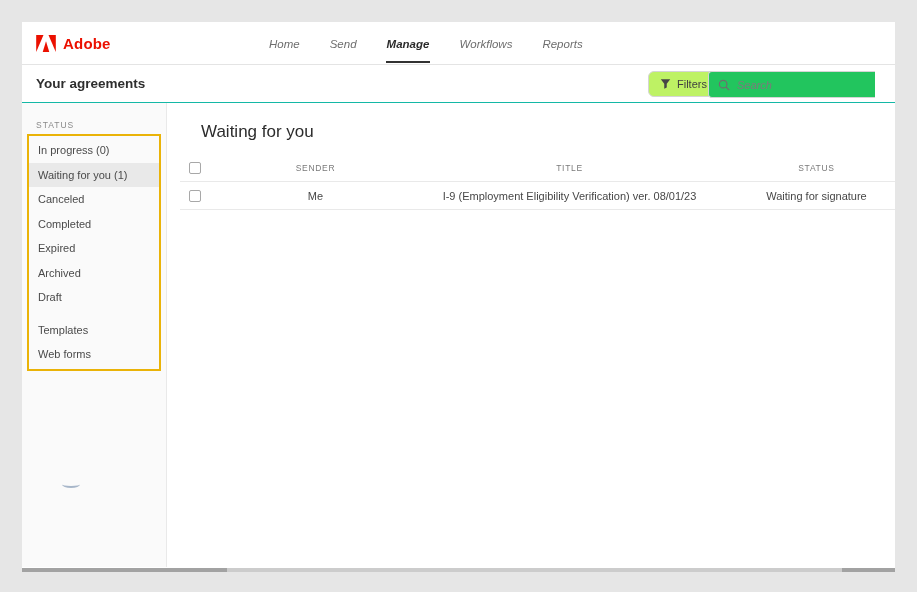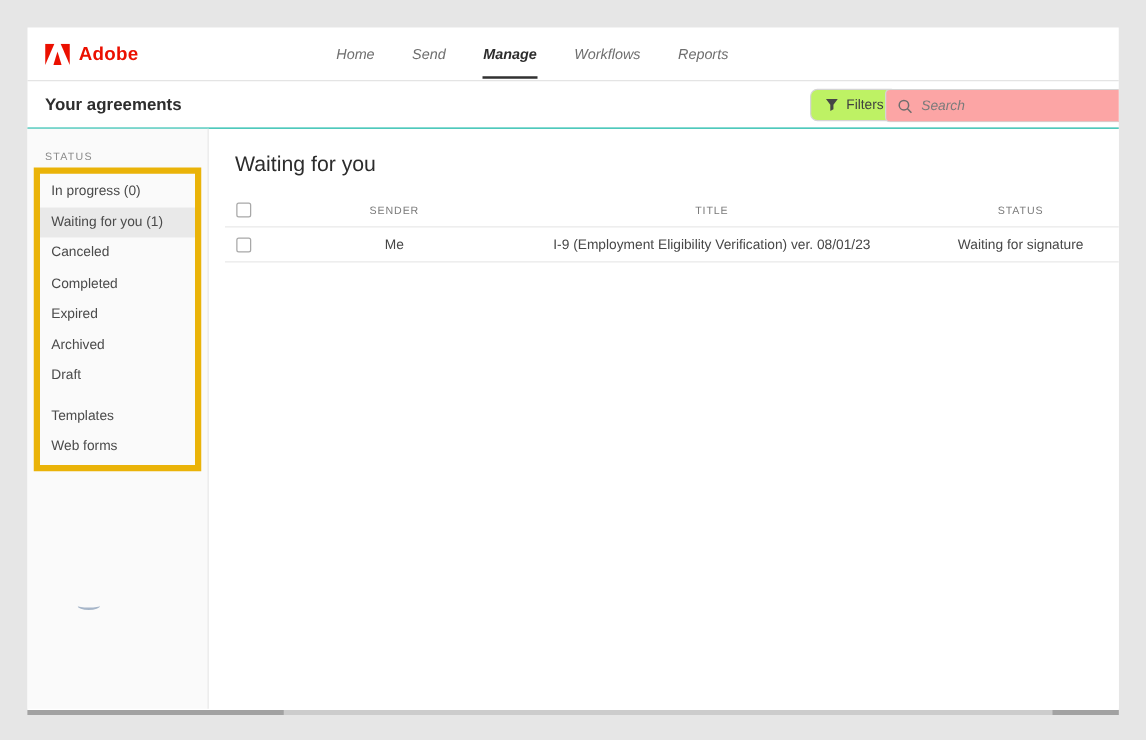--- a/index.html
+++ b/index.html
@@ -39,56 +39,56 @@
   }
   .page-title { font-size:13.5px; font-weight:700; color:#2e2e2e; padding-left:14px; }
   .filters-btn {
     position:absolute; left:626px; top:6px; height:26px;
     border:1px solid #d5d5d5; border-radius:6px; background:#bef264;
     display:flex; align-items:center; gap:6px; padding:0 11px;
     font-size:11px; color:#404040; cursor:pointer;
     font-family:inherit;
   }
   .searchbox {
-    position:absolute; left:686px; top:6px; height:27px; width:187px;
+    position:absolute; left:686px; top:6px; height:27px; width:167px;
     border:1px solid #d5d5d5; border-right:none; border-radius:4px 0 0 4px;
-    display:flex; align-items:center; gap:7px; padding-left:9px; background:#fca5a5;
+    display:flex; align-items:center; gap:7px; padding-left:9px; background:#22c55e;
   }
   .searchbox input {
     border:none; outline:none; background:transparent;
     font-family:inherit; font-size:11px; font-style:italic; color:#4b4b4b; width:130px;
   }
   .searchbox input::placeholder { color:#7b7b7b; font-style:italic; }
 
   
   .content { display:flex; height:464px; }
   .sidebar {
     width:145px; background:#fafafa; border-right:1px solid #e9e9e9; position:relative;
   }
   .status-label {
     margin:17px 0 0 14px; font-size:8.5px; letter-spacing:1px; color:#8a8a8a;
   }
   .orange-box {
     position:absolute; left:5px; top:31px; width:134px;
-    border:5px solid #eab308; padding:2px 0;
+    border:2px solid #eab308; padding:2px 0;
   }
   .side-item {
     height:24.5px; line-height:24.5px; padding-left:9px;
     font-size:11px; color:#4a4a4a; cursor:pointer; white-space:nowrap;
   }
   .side-item.selected { background:#e9e9e9; }
   .side-gap { height:8px; }
   .faint-mark {
     position:absolute; left:40px; top:378px; width:18px; height:7px;
     border-bottom:2px solid #57759a; border-radius:50%;
     opacity:.5; filter:blur(.6px);
   }
 
   .main { flex:1; background:#fff; }
-  .section-heading { margin:19px 0 0 21px; font-size:17px; font-weight:400; color:#2c2c2c; }
+  .section-heading { margin:19px 0 0 34px; font-size:17px; font-weight:400; color:#2c2c2c; }
 
   .table { margin:13px 0 0 13px; width:715px;text-align:center; }
   .trow { display:flex; align-items:center; border-bottom:1px solid #e9e9e9; }
   .trow.head { height:27px; }
   .trow.data { height:28px; cursor:pointer; }
   .col-check { width:50px; padding-left:9px; display:flex; align-items:center; }
   .col-sender { width:171px; }
   .col-title  { flex:1; }
   .col-status { width:157px; }
   .hlabel { font-size:8.5px; letter-spacing:.7px; color:#7a7a7a; font-weight:400; }

